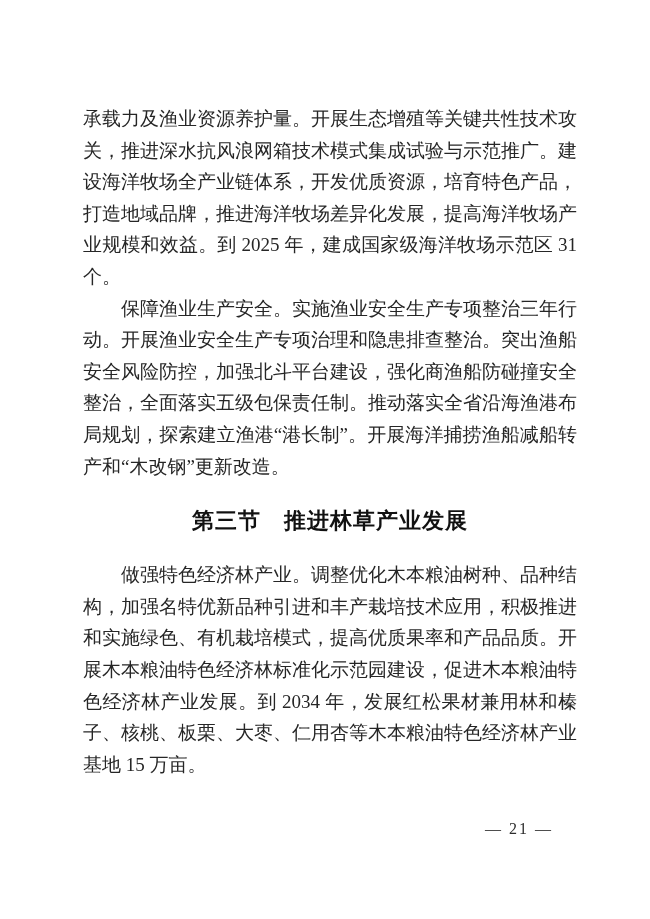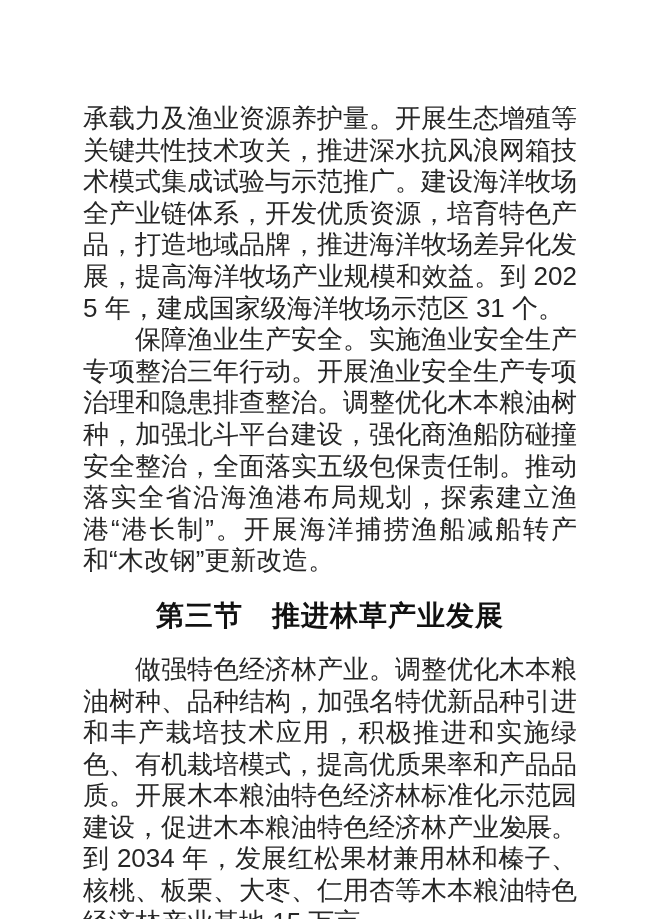--- a/index.html
+++ b/index.html
@@ -16,55 +16,55 @@
     font-family: "Liberation Serif", serif;
   }
   .content {
     position: absolute;
     left: 83px;
     top: 103px;
     width: 494px;
   }
   .body-para {
     margin: 0;
-    font-size: 26px;
+    font-size: 19px;
     line-height: 31.6px;
     color: #262626;
     text-align: justify;
     text-justify: inter-character;
     word-break: break-all;
-    font-family: Liberation Sans, sans-serif;
+    font-family: Liberation Serif, serif;
   }
   .indent {
     text-indent: 2em;
   }
   .section-heading {
     margin: 22px 0 22px 0;
     font-family: "Liberation Sans", sans-serif;
     font-weight: 700;
-    font-size: 28px;
+    font-size: 22px;
     line-height: 33px;
     color: #111111;
     text-align: center;
     letter-spacing: 1px;
   }
   .page-number {
     position: absolute;
     top: 820px;
     right: 97px;
     font-size: 16px;
     color: #2e2e2e;
     letter-spacing: 2px;
-    font-family: Liberation Mono, monospace;
+    font-family: Liberation Serif, serif;
   }
 </style>
 </head>
 <body>
 
 <div class="page">
   <div class="content">
     <p class="body-para">承载力及渔业资源养护量。开展生态增殖等关键共性技术攻关，推进深水抗风浪网箱技术模式集成试验与示范推广。建设海洋牧场全产业链体系，开发优质资源，培育特色产品，打造地域品牌，推进海洋牧场差异化发展，提高海洋牧场产业规模和效益。到 2025 年，建成国家级海洋牧场示范区 31 个。</p>
-    <p class="body-para indent">保障渔业生产安全。实施渔业安全生产专项整治三年行动。开展渔业安全生产专项治理和隐患排查整治。调整优化木本粮油树种，加强北斗平台建设，强化商渔船防碰撞安全整治，全面落实五级包保责任制。推动落实全省沿海渔港布局规划，探索建立渔港“港长制”。开展海洋捕捞渔船减船转产和“木改钢”更新改造。</p>
+    <p class="body-para indent">保障渔业生产安全。实施渔业安全生产专项整治三年行动。开展渔业安全生产专项治理和隐患排查整治。突出渔船安全风险防控，加强北斗平台建设，强化商渔船防碰撞安全整治，全面落实五级包保责任制。推动落实全省沿海渔港布局规划，探索建立渔港“港长制”。开展海洋捕捞渔船减船转产和“木改钢”更新改造。</p>
     <h2 class="section-heading">第三节　推进林草产业发展</h2>
     <p class="body-para indent">做强特色经济林产业。调整优化木本粮油树种、品种结构，加强名特优新品种引进和丰产栽培技术应用，积极推进和实施绿色、有机栽培模式，提高优质果率和产品品质。开展木本粮油特色经济林标准化示范园建设，促进木本粮油特色经济林产业发展。到 2034 年，发展红松果材兼用林和榛子、核桃、板栗、大枣、仁用杏等木本粮油特色经济林产业基地 15 万亩。</p>
   </div>
   <div class="page-number">— 21 —</div>
 </div>
 
 </body></html>

